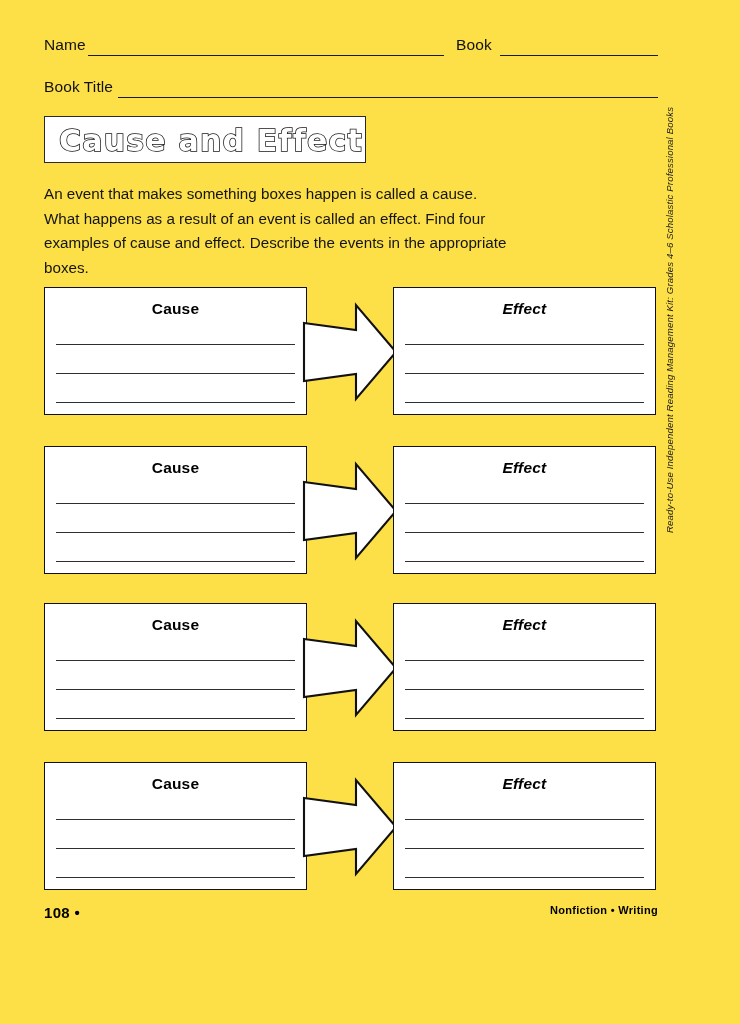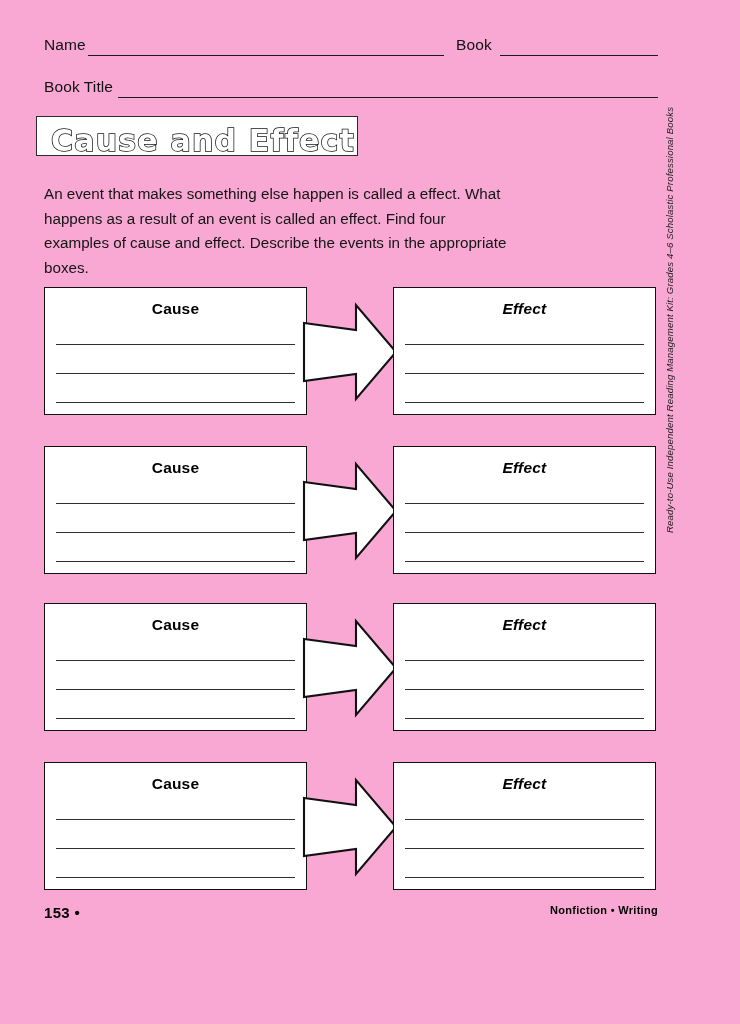--- a/index.html
+++ b/index.html
@@ -11,21 +11,21 @@
     height: 1024px;
     background: #ffffff;
     font-family: "Liberation Sans", sans-serif;
     color: #000000;
     overflow: hidden;
   }
   #page {
     position: relative;
     width: 740px;
     height: 1024px;
-    background: #f9a8d4;
+    background: #fde047;
   }
 
   
   .field-label {
     position: absolute;
     font-size: 15.5px;
     font-family: "Liberation Sans", sans-serif;
     color: #111;
     letter-spacing: .1px;
     white-space: nowrap;
@@ -39,24 +39,24 @@
   #name-label  { left: 44px;  top: 36px; }
   #name-rule   { left: 88px;  top: 55px;  width: 356px; }
   #date-label  { left: 456px; top: 36px; }
   #date-rule   { left: 500px; top: 55px;  width: 158px; }
   #booktitle-label { left: 44px; top: 78px; }
   #booktitle-rule  { left: 118px; top: 97px; width: 540px; }
 
   
   #title-box {
     position: absolute;
-    left: 36px;
+    left: 44px;
     top: 116px;
     width: 322px;
-    height: 40px;
+    height: 47px;
     border: 1.3px solid #2a2a2a;
     box-sizing: border-box;
     background: #ffffff;
   }
   #title-svg {
     position: absolute;
     left: 0;
     top: 0;
     width: 322px;
     height: 47px;
@@ -195,21 +195,21 @@
 
   <div class="field-label" id="booktitle-label">Book Title</div>
   <div class="rule" id="booktitle-rule"></div>
 
   <div id="title-box">
     <svg id="title-svg" viewBox="0 0 322 47">
       <text class="title-outline-text" x="14" y="34">Cause and Effect</text>
     </svg>
   </div>
 
-  <div id="instructions">An event that makes something else happen is called a effect. What happens as a result of an event is called an effect. Find four examples of cause and effect. Describe the events in the appropriate boxes.</div>
+  <div id="instructions">An event that makes something boxes happen is called a cause. What happens as a result of an event is called an effect. Find four examples of cause and effect. Describe the events in the appropriate boxes.</div>
 
   <div class="row" style="top:287px;">
     <div class="pair-box box-cause">
       <div class="box-heading">Cause</div>
       <div class="write-line wl-1"></div>
       <div class="write-line wl-2"></div>
       <div class="write-line wl-3"></div>
     </div>
     <svg class="arrow" viewBox="0 0 100 102">
       <polygon class="arrow-shape" points="4,22 56,29 56,4 96,51 56,98 56,73 4,80"></polygon>
@@ -269,18 +269,18 @@
       <polygon class="arrow-shape" points="4,22 56,29 56,4 96,51 56,98 56,73 4,80"></polygon>
     </svg>
     <div class="pair-box box-effect">
       <div class="box-heading">Effect</div>
       <div class="write-line wl-1"></div>
       <div class="write-line wl-2"></div>
       <div class="write-line wl-3"></div>
     </div>
   </div>
 
-  <div id="footer-page">153 •</div>
+  <div id="footer-page">108 •</div>
   <div id="footer-section">Nonfiction  •  Writing</div>
 
   <div id="credit">Ready-to-Use Independent Reading Management Kit: Grades 4–6   Scholastic Professional Books</div>
 
 </div>
 
 </body></html>

